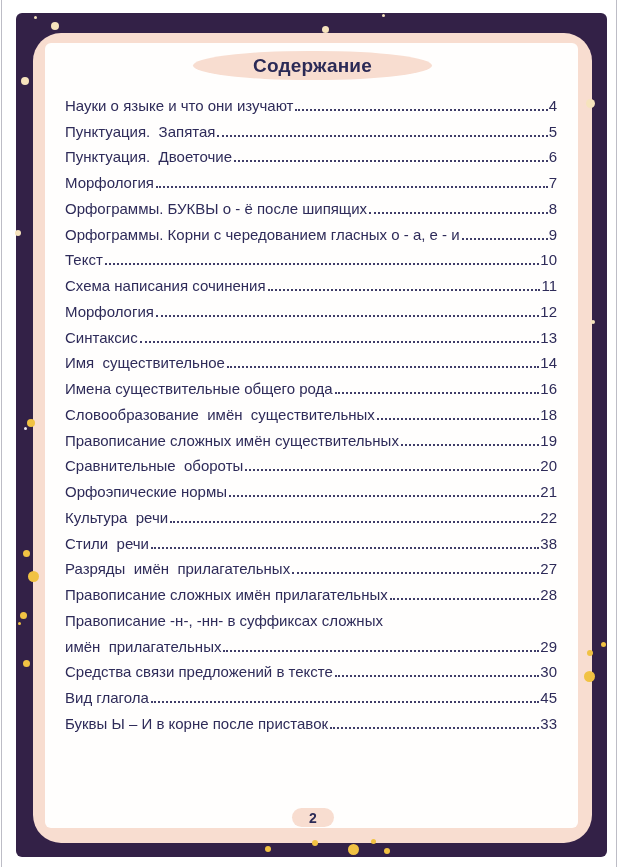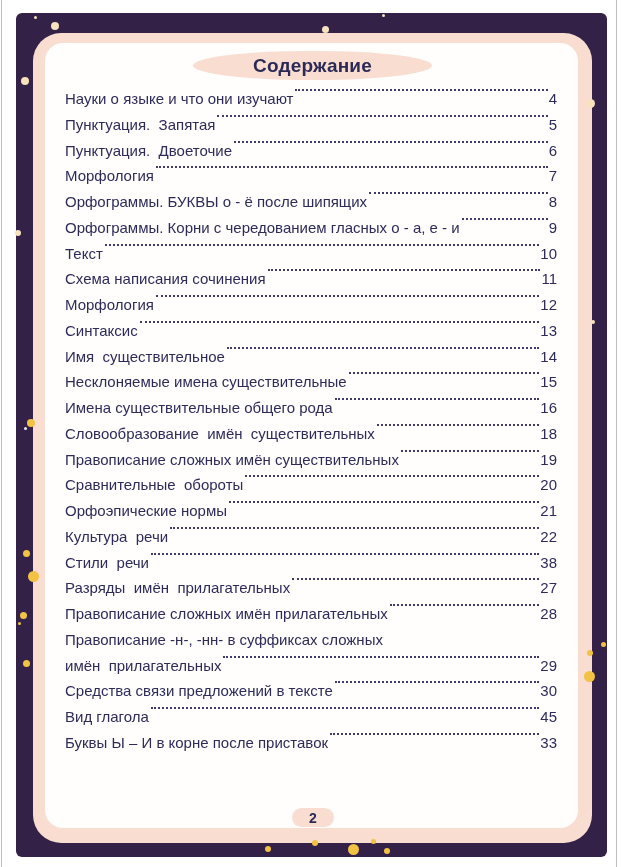--- a/index.html
+++ b/index.html
@@ -17,38 +17,38 @@
     background:#332147; border-radius:6px;
   }
   .peach-frame {
     position:absolute; left:17px; top:20px; width:559px; height:810px;
     background:#f8ddd0; border-radius:28px;
   }
   .star-dot { position:absolute; border-radius:50%; }
 
   .page-sheet {
     position:absolute; left:45px; top:43px; width:533px; height:785px;
-    background:#fffefd; border-radius:18px;
+    background:#fffefd; border-radius:6px;
   }
 
   .title-pill {
     position:absolute; left:148px; top:8px; width:239px; height:29px;
     background:#f8ddd0; border-radius:120px / 15px;
     display:flex; align-items:center; justify-content:center;
   }
   .title-pill h1 {
     margin:0; font-size:19px; font-weight:700; color:#2b2a56; letter-spacing:0.2px;
   }
 
   .toc {
     position:absolute; left:20px; top:46px; width:492px;
     color:#2e2b59;
   }
   .toc-row {
-    display:flex; align-items:flex-start; height:25.75px;
+    display:flex; align-items:flex-end; height:25.75px;
     font-size:15px;
   }
   .toc-label { white-space:pre; line-height:19px; }
   .toc-leader {
     flex:1 1 auto; border-bottom:2px dotted #3f3d68;
     margin:0 1px 4px 2px; min-width:8px;
   }
   .toc-page { line-height:19px; }
 
   .page-num-pill {
@@ -150,25 +150,20 @@
           <span class="toc-label">Синтаксис</span>
           <span class="toc-leader"></span>
           <span class="toc-page">13</span>
         </div>
         <div class="toc-row">
           <span class="toc-label">Имя  существительное</span>
           <span class="toc-leader"></span>
           <span class="toc-page">14</span>
         </div>
         <div class="toc-row">
-          <span class="toc-label">Несклоняемые имена существительные</span>
-          <span class="toc-leader"></span>
-          <span class="toc-page">15</span>
-        </div>
-        <div class="toc-row">
           <span class="toc-label">Имена существительные общего рода</span>
           <span class="toc-leader"></span>
           <span class="toc-page">16</span>
         </div>
         <div class="toc-row">
           <span class="toc-label">Словообразование  имён  существительных</span>
           <span class="toc-leader"></span>
           <span class="toc-page">18</span>
         </div>
         <div class="toc-row">

